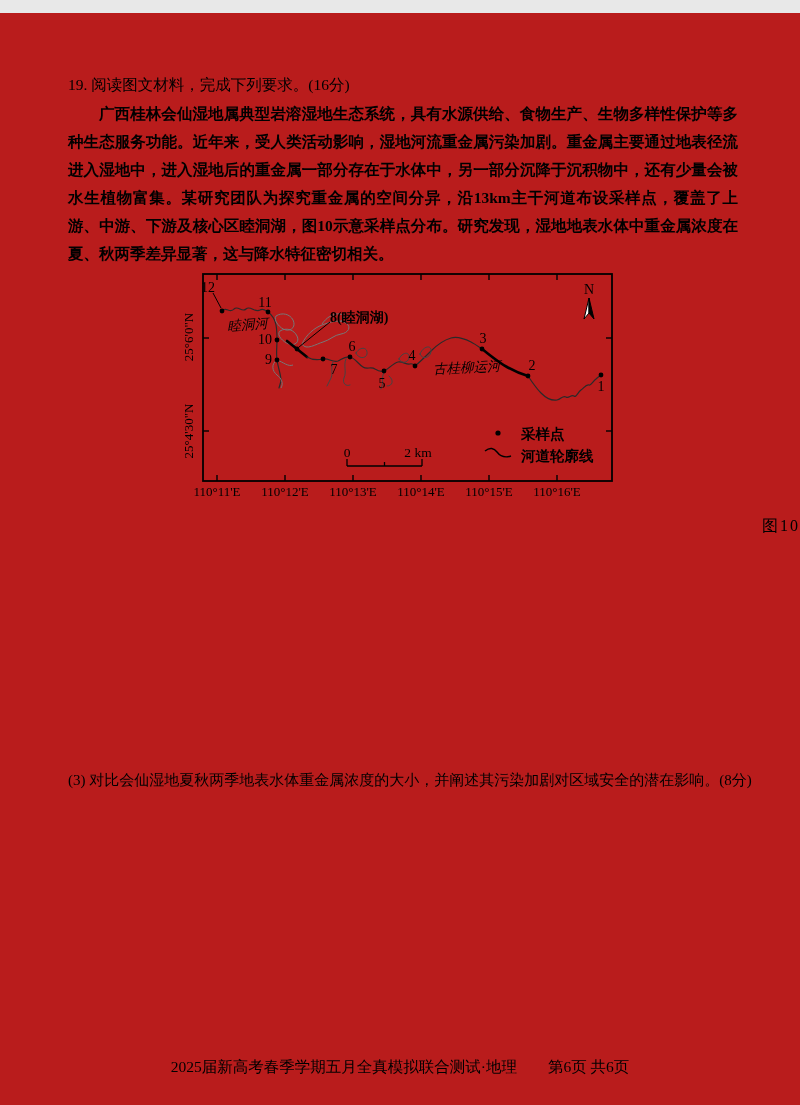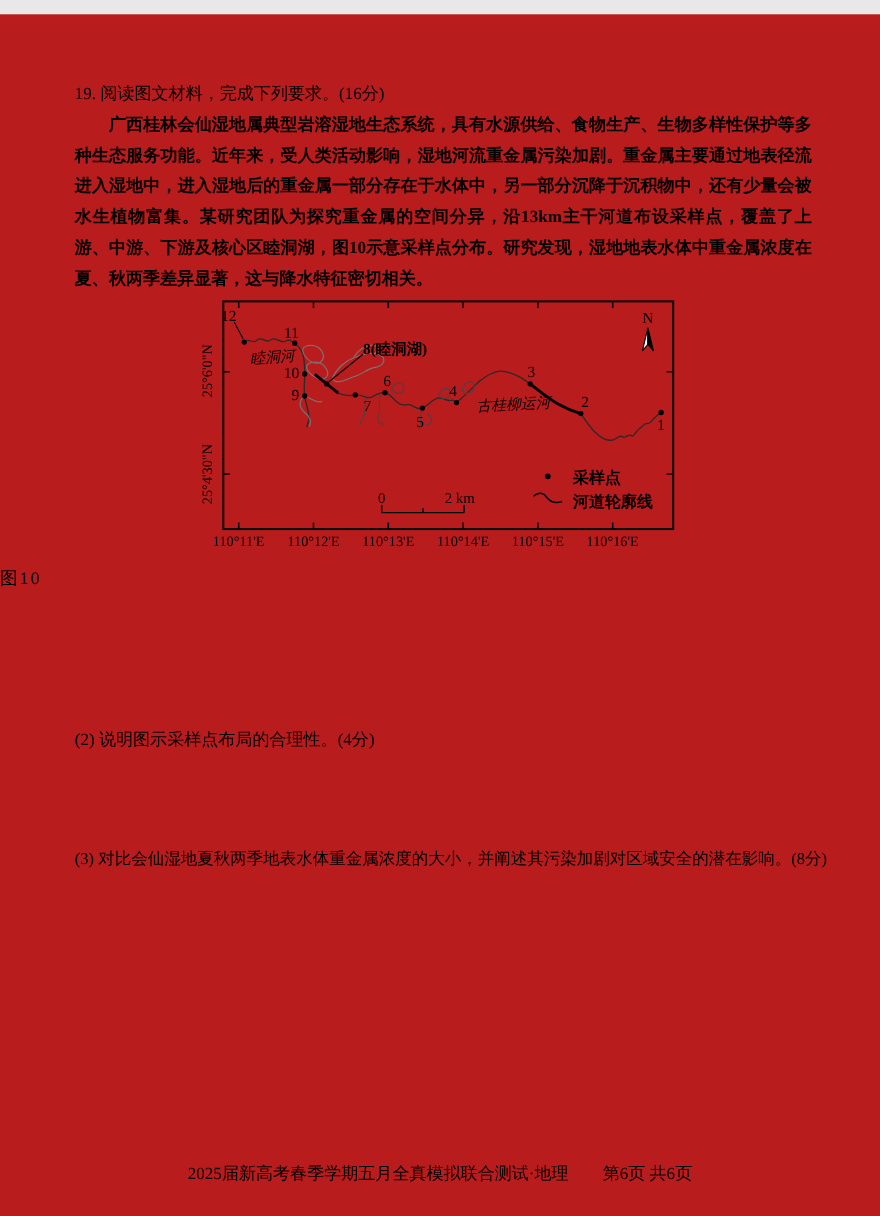--- a/index.html
+++ b/index.html
@@ -8,21 +8,21 @@
     font-family:"Liberation Serif","DejaVu Serif",serif;color:#000;overflow:hidden;
   }
   .abs{position:absolute;}
   .q-header{left:68px;top:62px;font-size:15.5px;white-space:nowrap;}
   .q-intro{left:68px;top:87px;width:670px;font-size:15.5px;line-height:28px;
     text-align:justify;text-indent:2em;font-weight:bold;}
   .subq{left:68px;font-size:15.5px;white-space:nowrap;}
   .subq1{top:539px;}
   .subq2{top:649px;}
   .subq3{top:758px;width:712px;font-size:15px;white-space:normal;}
-  .fig-caption{left:0;top:503px;width:800px;text-align:left;font-size:16px;letter-spacing:2px;}
+  .fig-caption{left:0;top:503px;width:800px;text-align:right;font-size:16px;letter-spacing:2px;}
   .footer{left:0;top:1044px;width:800px;text-align:center;font-size:15.5px;}
   svg text{font-family:"Liberation Serif","DejaVu Serif",serif;fill:#000;}
   .tick-label{font-size:13px;}
   .pt-label{font-size:14px;}
   .place-label{font-size:13.5px;font-style:italic;}
   .legend-label{font-size:14.5px;font-weight:bold;}
   .scale-label{font-size:13.5px;}
   .lake{fill:none;stroke:#777;stroke-width:1;}
   .river{fill:none;stroke:#2a2a2a;stroke-width:1.2;stroke-linecap:round;stroke-linejoin:round;}
   .river-bold{fill:none;stroke:#000;stroke-width:2.6;stroke-linecap:round;}
@@ -173,18 +173,17 @@
         <line x1="422" y1="446" x2="422" y2="453"></line>
         <line x1="384.5" y1="449" x2="384.5" y2="453"></line>
         <text class="scale-label" x="347" y="444" text-anchor="middle" stroke="none">0</text>
         <text class="scale-label" x="418" y="444" text-anchor="middle" stroke="none">2 km</text>
       </g>
     </svg>
   </div>
 
   <div class="abs fig-caption">图10</div>
 
-  <div class="abs subq subq2">(2) 说明图示采样点布局的合理性。(4分)</div>
   <div class="abs subq subq3">(3) 对比会仙湿地夏秋两季地表水体重金属浓度的大小，并阐述其污染加剧对区域安全的潜在影响。(8分)</div>
 
   <div class="abs footer">2025届新高考春季学期五月全真模拟联合测试·地理　　第6页 共6页</div>
 
 </div>
 
 </body></html>

